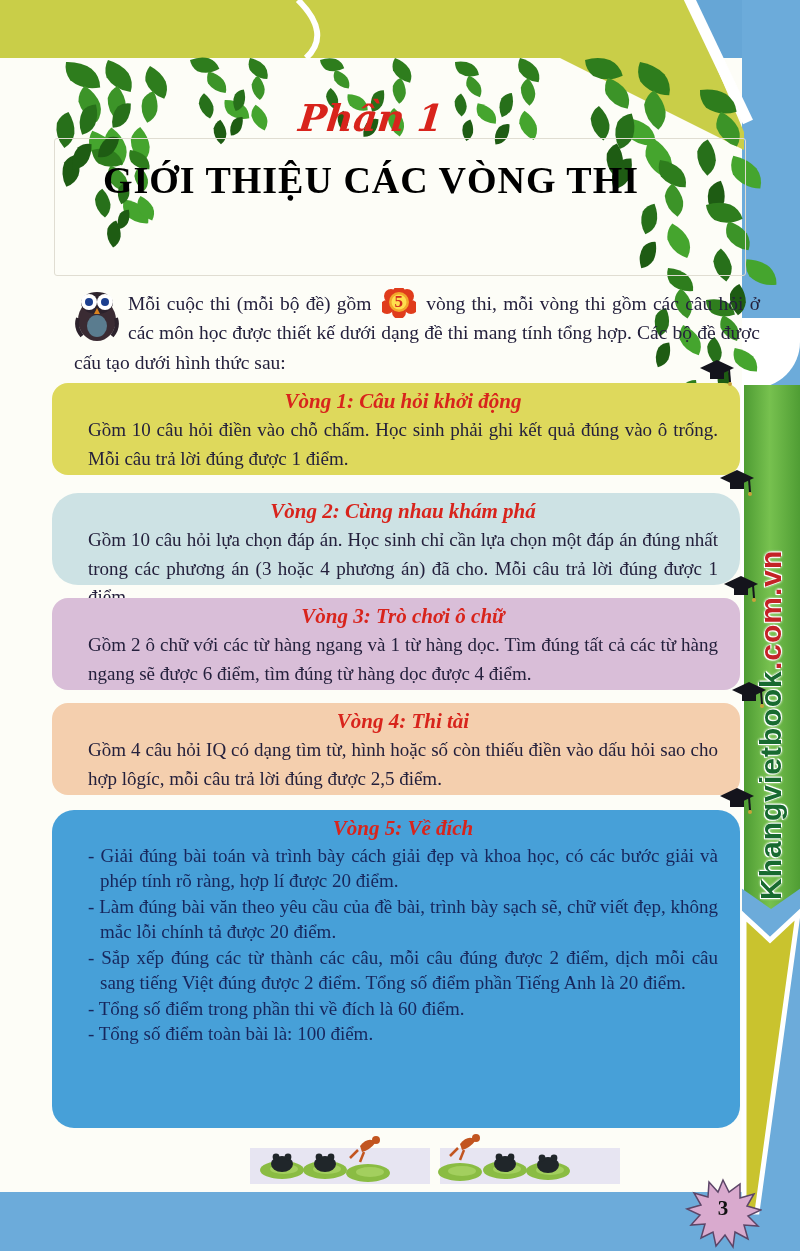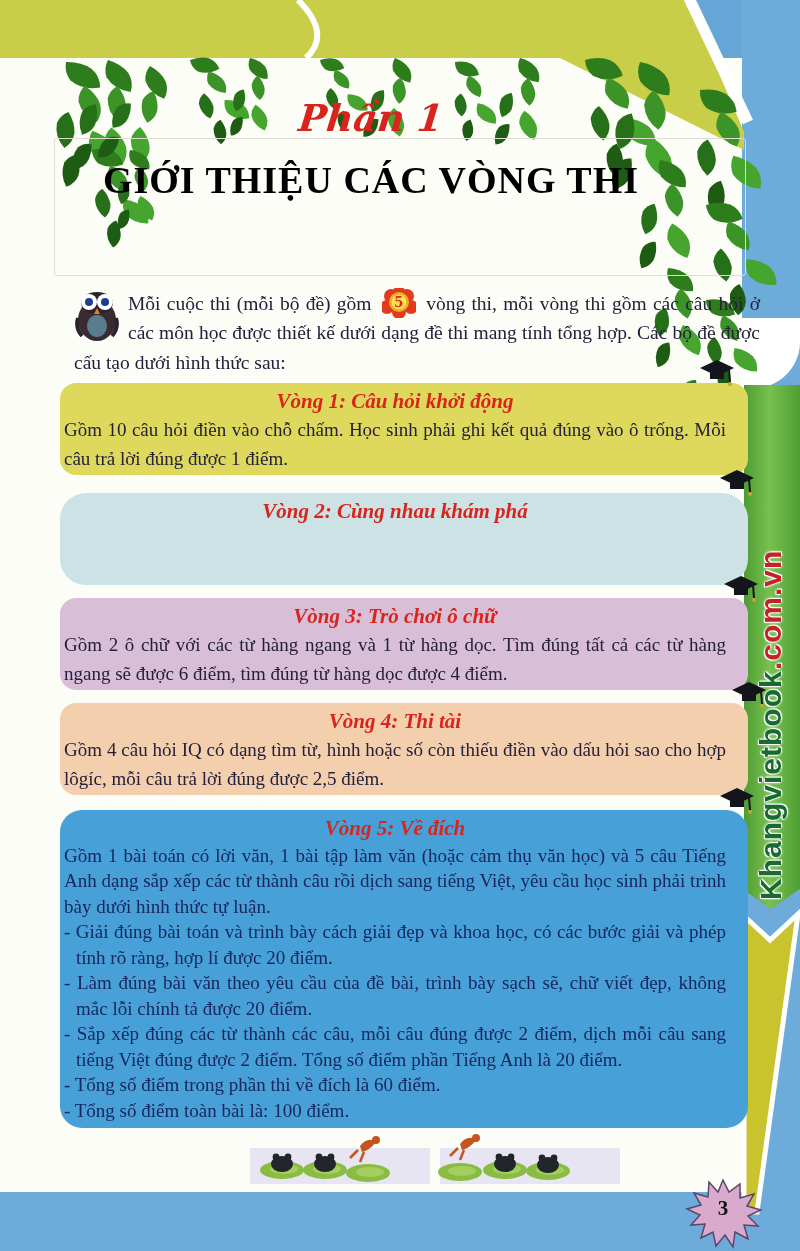--- a/index.html
+++ b/index.html
@@ -37,22 +37,22 @@
   .main-title.l1{top:158px;}
   .main-title.l2{top:218px;}
   
   .intro{position:absolute;left:74px;top:288px;width:686px;font-size:19.5px;line-height:1.5;
          color:#24203c;text-align:justify;}
   .owl{float:left;width:46px;height:52px;margin:2px 8px 0 0;}
   .badge-flower{display:inline-block;position:relative;width:34px;height:30px;vertical-align:-8px;margin:0 4px;}
   .badge-flower .num{position:absolute;left:0;top:1px;width:34px;text-align:center;
                      font-weight:bold;font-size:17px;color:#d12a1e;}
   
-  .round{position:absolute;left:60px;width:688px;border-radius:16px;box-sizing:border-box;
-         padding:5px 22px 0 4px;color:#24203c;}
+  .round{position:absolute;left:52px;width:688px;border-radius:16px;box-sizing:border-box;
+         padding:5px 22px 0 36px;color:#24203c;}
   .round h3{margin:1px 0 2px 0;text-align:center;font-size:21px;font-style:italic;
             color:#d8241c;font-weight:bold;}
   .round p{margin:0;font-size:19px;line-height:1.5;text-align:justify;}
   .r1{top:383px;height:92px;}
   .r2{top:493px;height:92px;}
   .r3{top:598px;height:92px;}
   .r4{top:703px;height:92px;}
   .r5{top:810px;height:318px;border-radius:22px;color:#17265c;}
   .r5 p{line-height:1.34;}
   .r5 p.dash{padding-left:12px;text-indent:-12px;}
@@ -161,35 +161,35 @@
     <span>vòng thi, mỗi vòng thi gồm các câu hỏi ở các môn học được thiết kế dưới dạng đề thi mang tính tổng hợp. Các bộ đề được cấu tạo dưới hình thức sau:</span>
   </div>
 
   <section class="round r1" style="background: rgb(222, 217, 92);">
     <h3>Vòng 1: Câu hỏi khởi động</h3>
     <p>Gồm 10 câu hỏi điền vào chỗ chấm. Học sinh phải ghi kết quả đúng vào ô trống. Mỗi câu trả lời đúng được 1 điểm.</p>
   </section>
 
   <section class="round r2" style="background: rgb(205, 226, 228); border-radius: 26px;">
     <h3>Vòng 2: Cùng nhau khám phá</h3>
+    <p>Gồm 10 câu hỏi lựa chọn đáp án. Học sinh chỉ cần lựa chọn một đáp án đúng nhất trong các phương án (3 hoặc 4 phương án) đã cho. Mỗi câu trả lời đúng được 1 điểm.</p>
   </section>
 
   <section class="round r3" style="background: rgb(217, 190, 216);">
     <h3>Vòng 3: Trò chơi ô chữ</h3>
     <p>Gồm 2 ô chữ với các từ hàng ngang và 1 từ hàng dọc. Tìm đúng tất cả các từ hàng ngang sẽ được 6 điểm, tìm đúng từ hàng dọc được 4 điểm.</p>
   </section>
 
   <section class="round r4" style="background: rgb(244, 207, 174);">
     <h3>Vòng 4: Thi tài</h3>
     <p>Gồm 4 câu hỏi IQ có dạng tìm từ, hình hoặc số còn thiếu điền vào dấu hỏi sao cho hợp lôgíc, mỗi câu trả lời đúng được 2,5 điểm.</p>
   </section>
 
   <section class="round r5" style="background: rgb(71, 160, 216);">
     <h3>Vòng 5: Về đích</h3>
-    <p>Gồm 1 bài toán có lời văn, 1 bài tập làm văn (hoặc cảm thụ văn học) và 5 câu Tiếng Anh dạng sắp xếp các từ thành câu rồi dịch sang tiếng Việt, yêu cầu học sinh phải trình bày dưới hình thức tự luận.</p>
     <p class="dash">- Giải đúng bài toán và trình bày cách giải đẹp và khoa học, có các bước giải và phép tính rõ ràng, hợp lí được 20 điểm.</p>
     <p class="dash">- Làm đúng bài văn theo yêu cầu của đề bài, trình bày sạch sẽ, chữ viết đẹp, không mắc lỗi chính tả được 20 điểm.</p>
     <p class="dash">- Sắp xếp đúng các từ thành các câu, mỗi câu đúng được 2 điểm, dịch mỗi câu sang tiếng Việt đúng được 2 điểm. Tổng số điểm phần Tiếng Anh là 20 điểm.</p>
     <p class="dash">- Tổng số điểm trong phần thi về đích là 60 điểm.</p>
     <p class="dash">- Tổng số điểm toàn bài là: 100 điểm.</p>
   </section>
 
   <svg class="cap" style="left:700px;top:360px;" viewBox="0 0 34 28">
     <polygon points="17,0 34,8 17,16 0,8" fill="#14141c"></polygon>
       <rect x="10" y="11" width="14" height="8" fill="#14141c"></rect>

